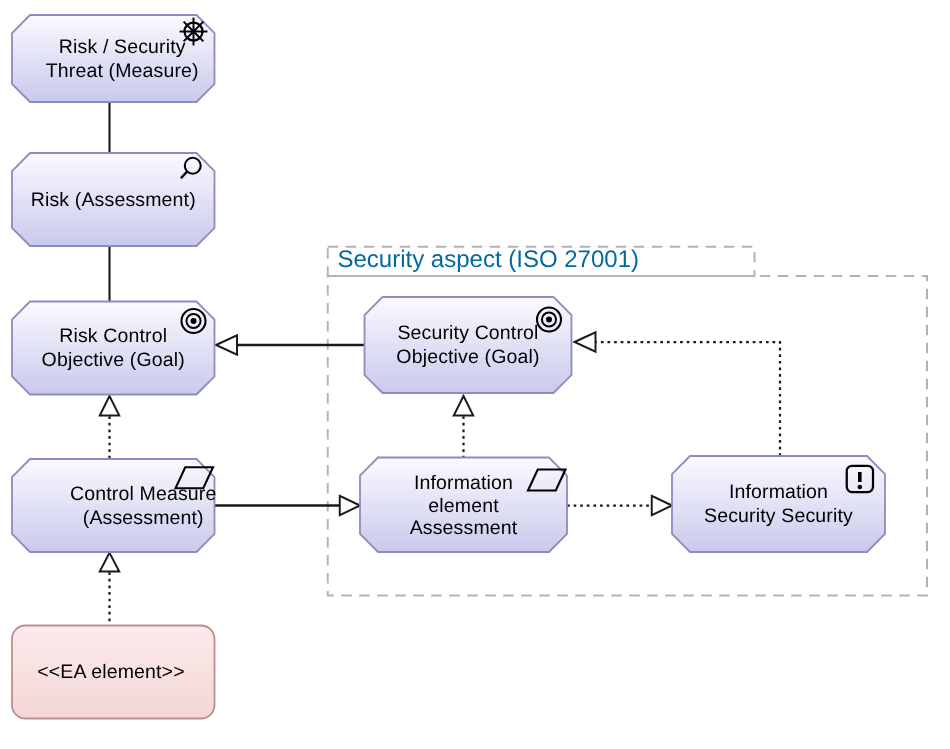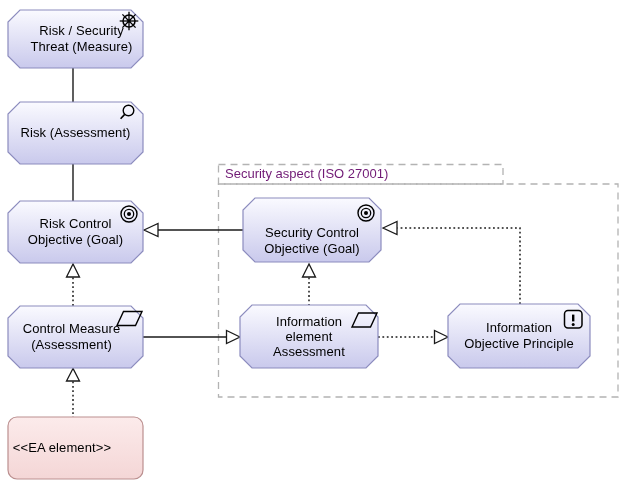--- a/index.html
+++ b/index.html
@@ -25,22 +25,22 @@
     letter-spacing: 0.1px;
     cursor: default;
   }
   .node-label.tight { line-height: 15px; }
   .group-label {
     position: absolute;
     left: 225px;
     top: 164px;
     height: 20px;
     line-height: 20px;
-    font-size: 13px;
-    color: #701a75;
+    font-size: 16px;
+    color: #0369a1;
     white-space: nowrap;
   }
   .line { display: block; white-space: nowrap; }
 </style>
 </head>
 <body>
 
 <div class="canvas">
 
   <svg width="633" height="499" viewBox="0 0 633 499">
@@ -152,38 +152,38 @@
 
   <div class="node-label" style="left:8px; top:102px; width:135px; height:62px;">
     <span class="line">Risk (Assessment)</span>
   </div>
 
   <div class="node-label" style="left:8px; top:201px; width:135px; height:62px;">
     <span class="line">Risk Control</span>
     <span class="line">Objective (Goal)</span>
   </div>
 
-  <div class="node-label" style="left:8px; top:306px; width:127px; height:62px;">
+  <div class="node-label" style="left:8px; top:306px; width:127px; height:62px;padding-left:24px;">
     <span class="line">Control Measure</span>
     <span class="line">(Assessment)</span>
   </div>
 
-  <div class="node-label" style="left:0; top:417px; width:124px; height:62px;">
+  <div class="node-label" style="left:12px; top:417px; width:124px; height:62px;">
     <span class="line">&lt;&lt;EA element&gt;&gt;</span>
   </div>
 
-  <div class="node-label" style="left:243px; top:209px; width:138px; height:64px;">
+  <div class="node-label" style="left:243px; top:198px; width:138px; height:64px;">
     <span class="line">Security Control</span>
     <span class="line">Objective (Goal)</span>
   </div>
 
   <div class="node-label tight" style="left:240px; top:305px; width:138px; height:63px;">
     <span class="line">Information</span>
     <span class="line">element</span>
     <span class="line">Assessment</span>
   </div>
 
   <div class="node-label" style="left:448px; top:304px; width:142px; height:64px;">
     <span class="line">Information</span>
-    <span class="line">Objective Principle</span>
+    <span class="line">Security Security</span>
   </div>
 
 </div>
 
 </body></html>

